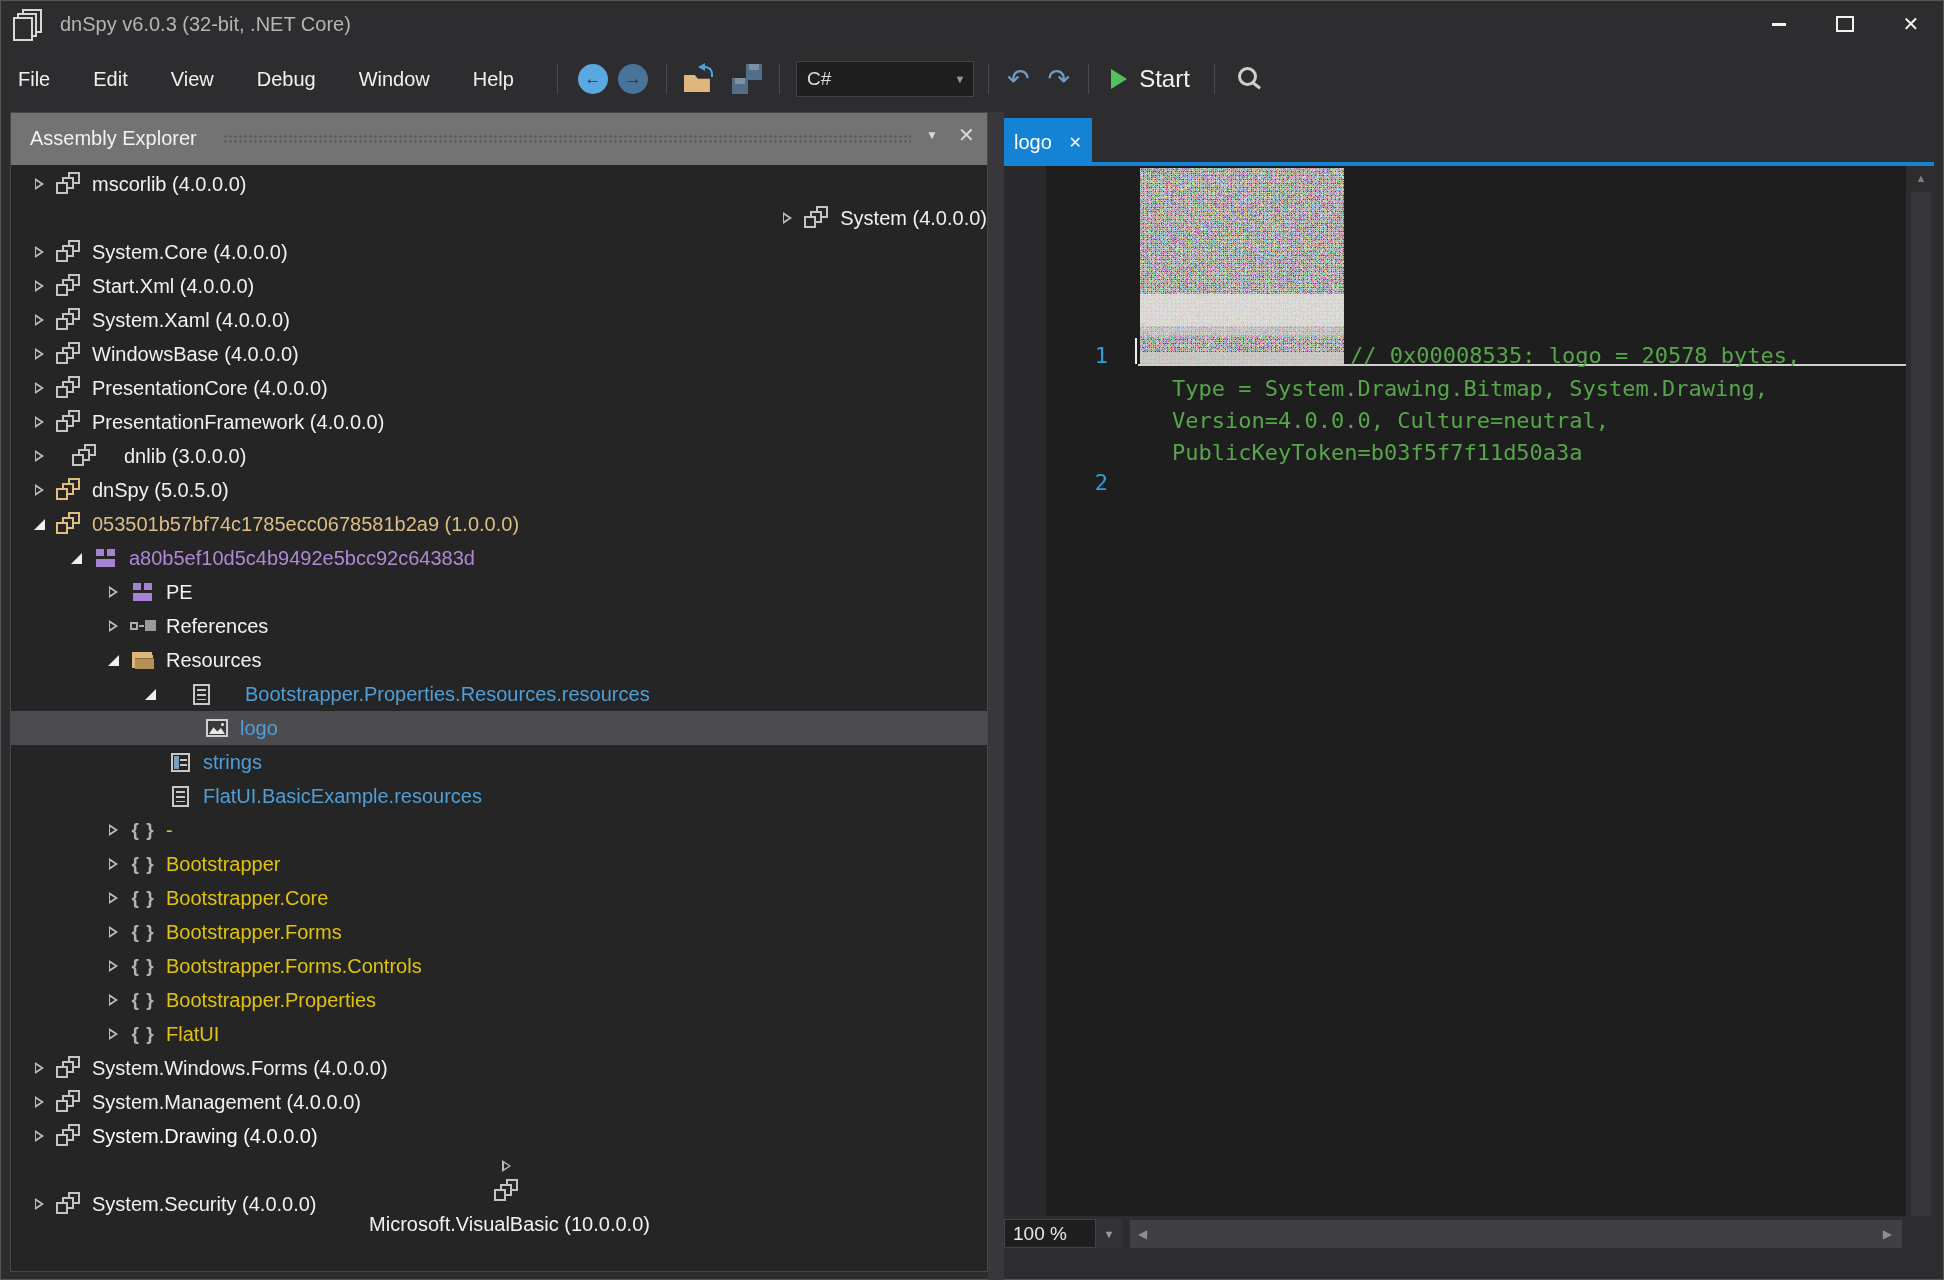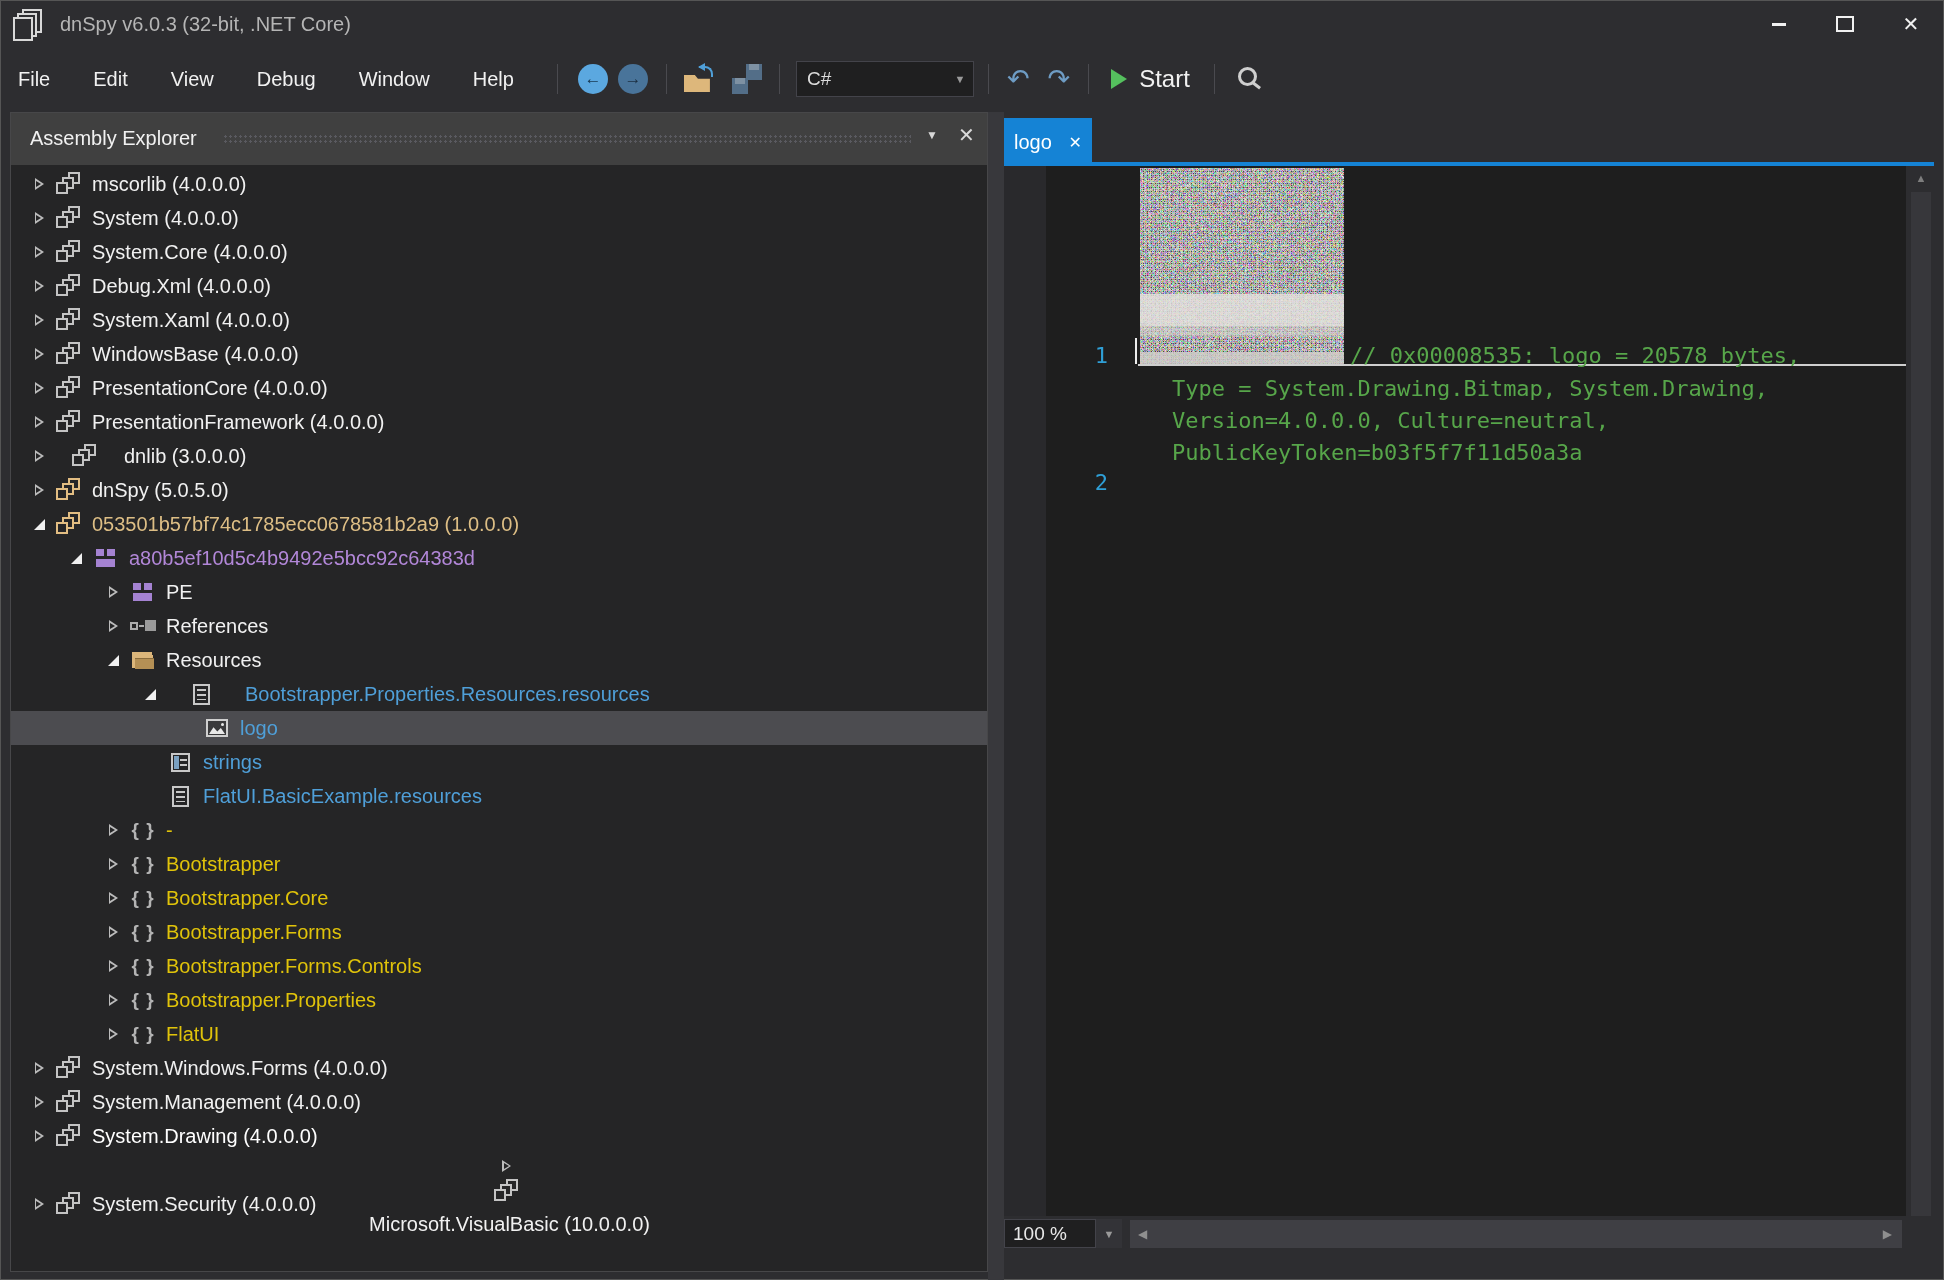--- a/index.html
+++ b/index.html
@@ -44,21 +44,21 @@
   .undo,.redo{font-size:27px;color:#6e9cc4;margin-left:18px;line-height:1;}
   .startbtn{display:flex;align-items:center;margin-left:22px;}
   .play{width:0;height:0;border-top:10px solid transparent;border-bottom:10px solid transparent;border-left:16px solid #55c05e;}
   .startlbl{color:#f1f1f1;font-size:24px;margin-left:12px;}
   .searchico{position:relative;width:28px;height:28px;margin-left:20px;}
   .searchico::before{content:"";position:absolute;left:3px;top:2px;width:13px;height:13px;border:3px solid #cfcfcf;border-radius:50%;}
   .searchico::after{content:"";position:absolute;left:17px;top:19px;width:9px;height:3px;background:#cfcfcf;transform:rotate(38deg);}
 
   
   .leftpanel{position:absolute;left:10px;top:112px;width:978px;height:1160px;border:1px solid #474749;background:#252526;box-sizing:border-box;}
-  .aeheader{position:absolute;left:0;top:0;width:100%;height:52px;background:#404040;}
+  .aeheader{position:absolute;left:0;top:0;width:100%;height:52px;background:#737373;}
   .aetitle{position:absolute;left:19px;top:14px;color:#f1f1f1;font-size:20px;}
   .dragdots{position:absolute;left:212px;top:21px;width:688px;height:9px;
             background-image:radial-gradient(#5a5a60 1.2px,transparent 1.3px);background-size:5px 5px;}
   .aechevron{position:absolute;left:915px;top:15px;color:#d8d8d8;font-size:12px;}
   .aeclose{position:absolute;left:947px;top:10px;color:#d8d8d8;font-size:20px;}
   .tree{position:absolute;left:0;top:54px;width:100%;bottom:0;overflow:hidden;}
   .trow{height:34px;display:flex;align-items:center;box-sizing:border-box;}
   .trow.sel{background:#4c4c50;}
   .exp{width:26px;display:flex;justify-content:center;align-items:center;flex:0 0 26px;}
   .expc{position:relative;width:0;height:0;border-top:6px solid transparent;border-bottom:6px solid transparent;border-left:9px solid #bcbcbc;}
@@ -213,21 +213,21 @@
           </span>
           <span class="icoWrap">
             <span class="ico asm" style="--c:#c4c4c4">
               <i></i>
               <i></i>
               <i></i>
             </span>
           </span>
           <span class="tlbl" style="color: rgb(241, 241, 241);">mscorlib (4.0.0.0)</span>
         </div>
-        <div class="trow" style="padding-left: 15px;">
+        <div class="trow" style="padding-left: 15px; justify-content: flex-end;">
           <span class="exp">
             <i class="expc"></i>
           </span>
           <span class="icoWrap">
             <span class="ico asm" style="--c:#c4c4c4">
               <i></i>
               <i></i>
               <i></i>
             </span>
           </span>
@@ -250,21 +250,21 @@
           <span class="exp">
             <i class="expc"></i>
           </span>
           <span class="icoWrap">
             <span class="ico asm" style="--c:#c4c4c4">
               <i></i>
               <i></i>
               <i></i>
             </span>
           </span>
-          <span class="tlbl" style="color: rgb(241, 241, 241);">Debug.Xml (4.0.0.0)</span>
+          <span class="tlbl" style="color: rgb(241, 241, 241);">Start.Xml (4.0.0.0)</span>
         </div>
         <div class="trow" style="padding-left: 15px;">
           <span class="exp">
             <i class="expc"></i>
           </span>
           <span class="icoWrap">
             <span class="ico asm" style="--c:#c4c4c4">
               <i></i>
               <i></i>
               <i></i>

